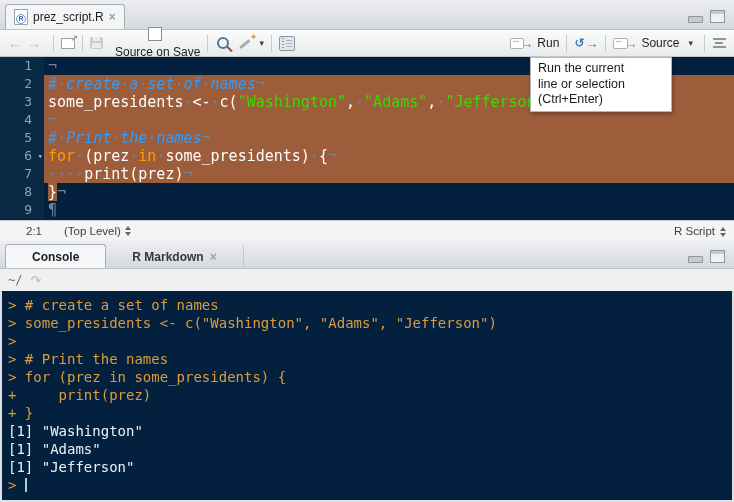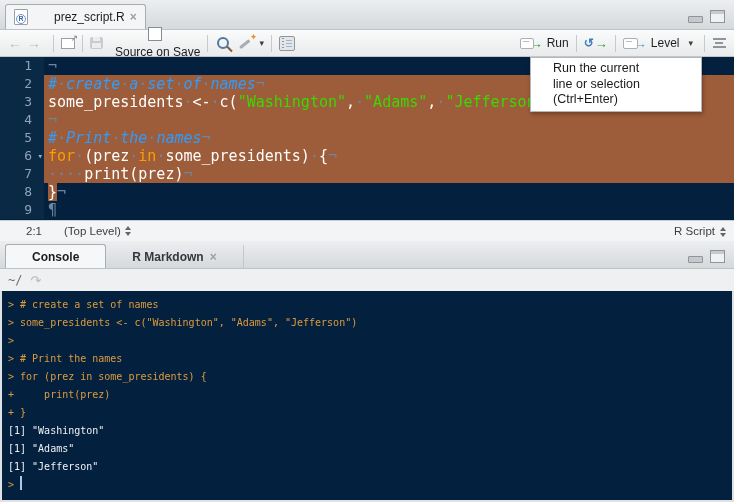--- a/index.html
+++ b/index.html
@@ -8,21 +8,21 @@
   .pane{position:absolute;left:0;right:0;}
   .src{top:0;height:239px;}
   .con{top:241px;bottom:0;}
 
   
   .tabbar{height:29px;background:linear-gradient(#eceef0,#d6d9dc);border-bottom:1px solid #bfc3c6;
           display:flex;align-items:flex-end;}
   .tab{display:flex;align-items:center;gap:5px;height:24px;margin:4px 0 0 5px;padding:0 8px;
        background:#f4f5f6;border:1px solid #a8adb2;border-bottom:none;border-radius:3px 3px 0 0;
        font-size:12px;color:#1b1e21;}
-  .tab-title{white-space:nowrap;margin-left:21px;}
+  .tab-title{white-space:nowrap;}
   .close{color:#9aa0a6;font-size:12px;font-weight:bold;line-height:1;cursor:default;}
   .winbtns{margin-left:auto;display:flex;align-items:center;gap:7px;padding-right:9px;height:100%;}
   .wmin{display:inline-block;width:13px;height:5px;background:#c6cacd;border:1px solid #8f959b;border-radius:1px;margin-top:10px;}
   .wmax{display:inline-block;width:13px;height:11px;background:#eff1f2;border:1px solid #8f959b;position:relative;margin-top:4px;}
   .wmax::before{content:"";position:absolute;left:0;right:0;top:0;height:3px;background:#c6cacd;}
 
   
   .toolbar{height:26px;background:linear-gradient(#fafbfb,#e9eaeb);border-bottom:1px solid #c2c6c9;
            display:flex;align-items:center;padding:0 8px;font-size:12px;color:#1b1e21;}
   .sep{width:1px;height:17px;background:#c6cacd;margin:0 7px;flex:none;}
@@ -66,21 +66,21 @@
   .fold{position:absolute;right:1px;top:0;font-size:9px;color:#9db0c3;}
   .code{flex:1;white-space:pre;padding-left:4px;}
   .code.sel{background:var(--c-selection,#9d5c3a);}
   .tk-c{color:var(--c-comment,#2f9dff);font-style:italic;}
   .tk-s{color:var(--c-string,#3ad900);}
   .tk-k{color:var(--c-keyword,#ff9d00);}
   .tk-d{color:var(--c-default_text,#ffffff);}
   .tk-w{color:var(--c-whitespace_marker,#6d86a0);font-style:normal;}
   .tk-hl{background:var(--c-selection,#9d5c3a);}
   .tooltip{position:absolute;left:530px;top:0;width:126px;background:#ffffff;border:1px solid #b4b7ba;
-           box-shadow:1px 2px 4px rgba(0,0,0,.3);padding:3px 22px;font-size:12.5px;line-height:15.5px;
+           box-shadow:1px 2px 4px rgba(0,0,0,.3);padding:3px 7px;font-size:12.5px;line-height:15.5px;
            color:#1a1a1a;z-index:5;}
 
   
   .statusbar{height:20px;background:#f3f4f5;border-top:1px solid #c9ccd0;display:flex;align-items:center;
              font-size:11.5px;color:#3c4044;}
   .pos{margin-left:26px;}
   .scope{margin-left:22px;display:flex;align-items:center;gap:4px;}
   .ftype{margin-right:8px;display:flex;align-items:flex-end;gap:5px;}
   .ud i{display:block;width:0;height:0;border-left:3px solid transparent;border-right:3px solid transparent;}
   .ud .up{border-bottom:4px solid #666;margin-bottom:2px;}
@@ -92,21 +92,21 @@
   .tab2{display:flex;align-items:center;gap:6px;height:23px;padding:0 26px;font-size:12px;font-weight:bold;}
   .tab2.active{margin:3px 0 0 5px;background:#f6f7f8;border:1px solid #a8adb2;border-bottom:none;
                border-radius:3px 3px 0 0;color:#1b1e21;}
   .tab2.inactive{margin-top:3px;color:#34383c;border-right:1px solid #c3c7cb;}
   .wdrow{height:22px;background:#eef0f1;border-bottom:1px solid #d8dbde;display:flex;align-items:center;
          padding-left:8px;gap:8px;}
   .wd{font-family:"DejaVu Sans Mono",monospace;font-size:12px;color:#6b6f73;}
   .wdarrow{font-size:13px;color:#b7bbbf;}
   .console{position:absolute;top:50px;left:2px;right:2px;bottom:2px;background:var(--c-editor_background,#03213f);
            padding:5px 0 0 6px;overflow:hidden;}
-  .cline{height:18px;line-height:18px;font-family:"DejaVu Sans Mono",monospace;font-size:10px;white-space:pre;}
+  .cline{height:18px;line-height:18px;font-family:"DejaVu Sans Mono",monospace;font-size:14px;white-space:pre;}
   .cin{color:var(--c-console_input,#de9b3c);}
   .cout{color:var(--c-console_output,#eef2f5);}
   .ccursor{display:inline-block;width:2px;height:14px;background:#a9cadf;vertical-align:-2px;}
 
   
   .ficon{display:inline-block;width:12px;height:14px;background:#fff;border:1px solid #9aa0a6;border-radius:1px;position:relative;}
   .ficon .fr{position:absolute;left:1px;top:4px;width:8px;height:8px;border:1px solid #6f93c8;border-radius:50%;
              color:#3b67a5;font-size:7px;line-height:8px;text-align:center;font-weight:bold;font-style:normal;}
 </style>
 </head>
@@ -158,21 +158,21 @@
       </div>
       <span class="sep"></span>
       <span class="tbtn rerun">
         <span class="rerun-circ">↺</span>
           <span class="garrow">→</span>
       </span>
       <span class="sep"></span>
       <div class="tbtn">
         <span class="runbox" style="width:13px;"></span>
           <span class="barrow">→</span>
-        <span class="lbl">Level</span>
+        <span class="lbl">Source</span>
       </div>
       <span class="caret" style="margin:0 4px 0 9px;">▾</span>
       <span class="sep"></span>
       <span class="outline">
           <i></i>
           <i></i>
           <i></i>
         </span>
     </div>
 

